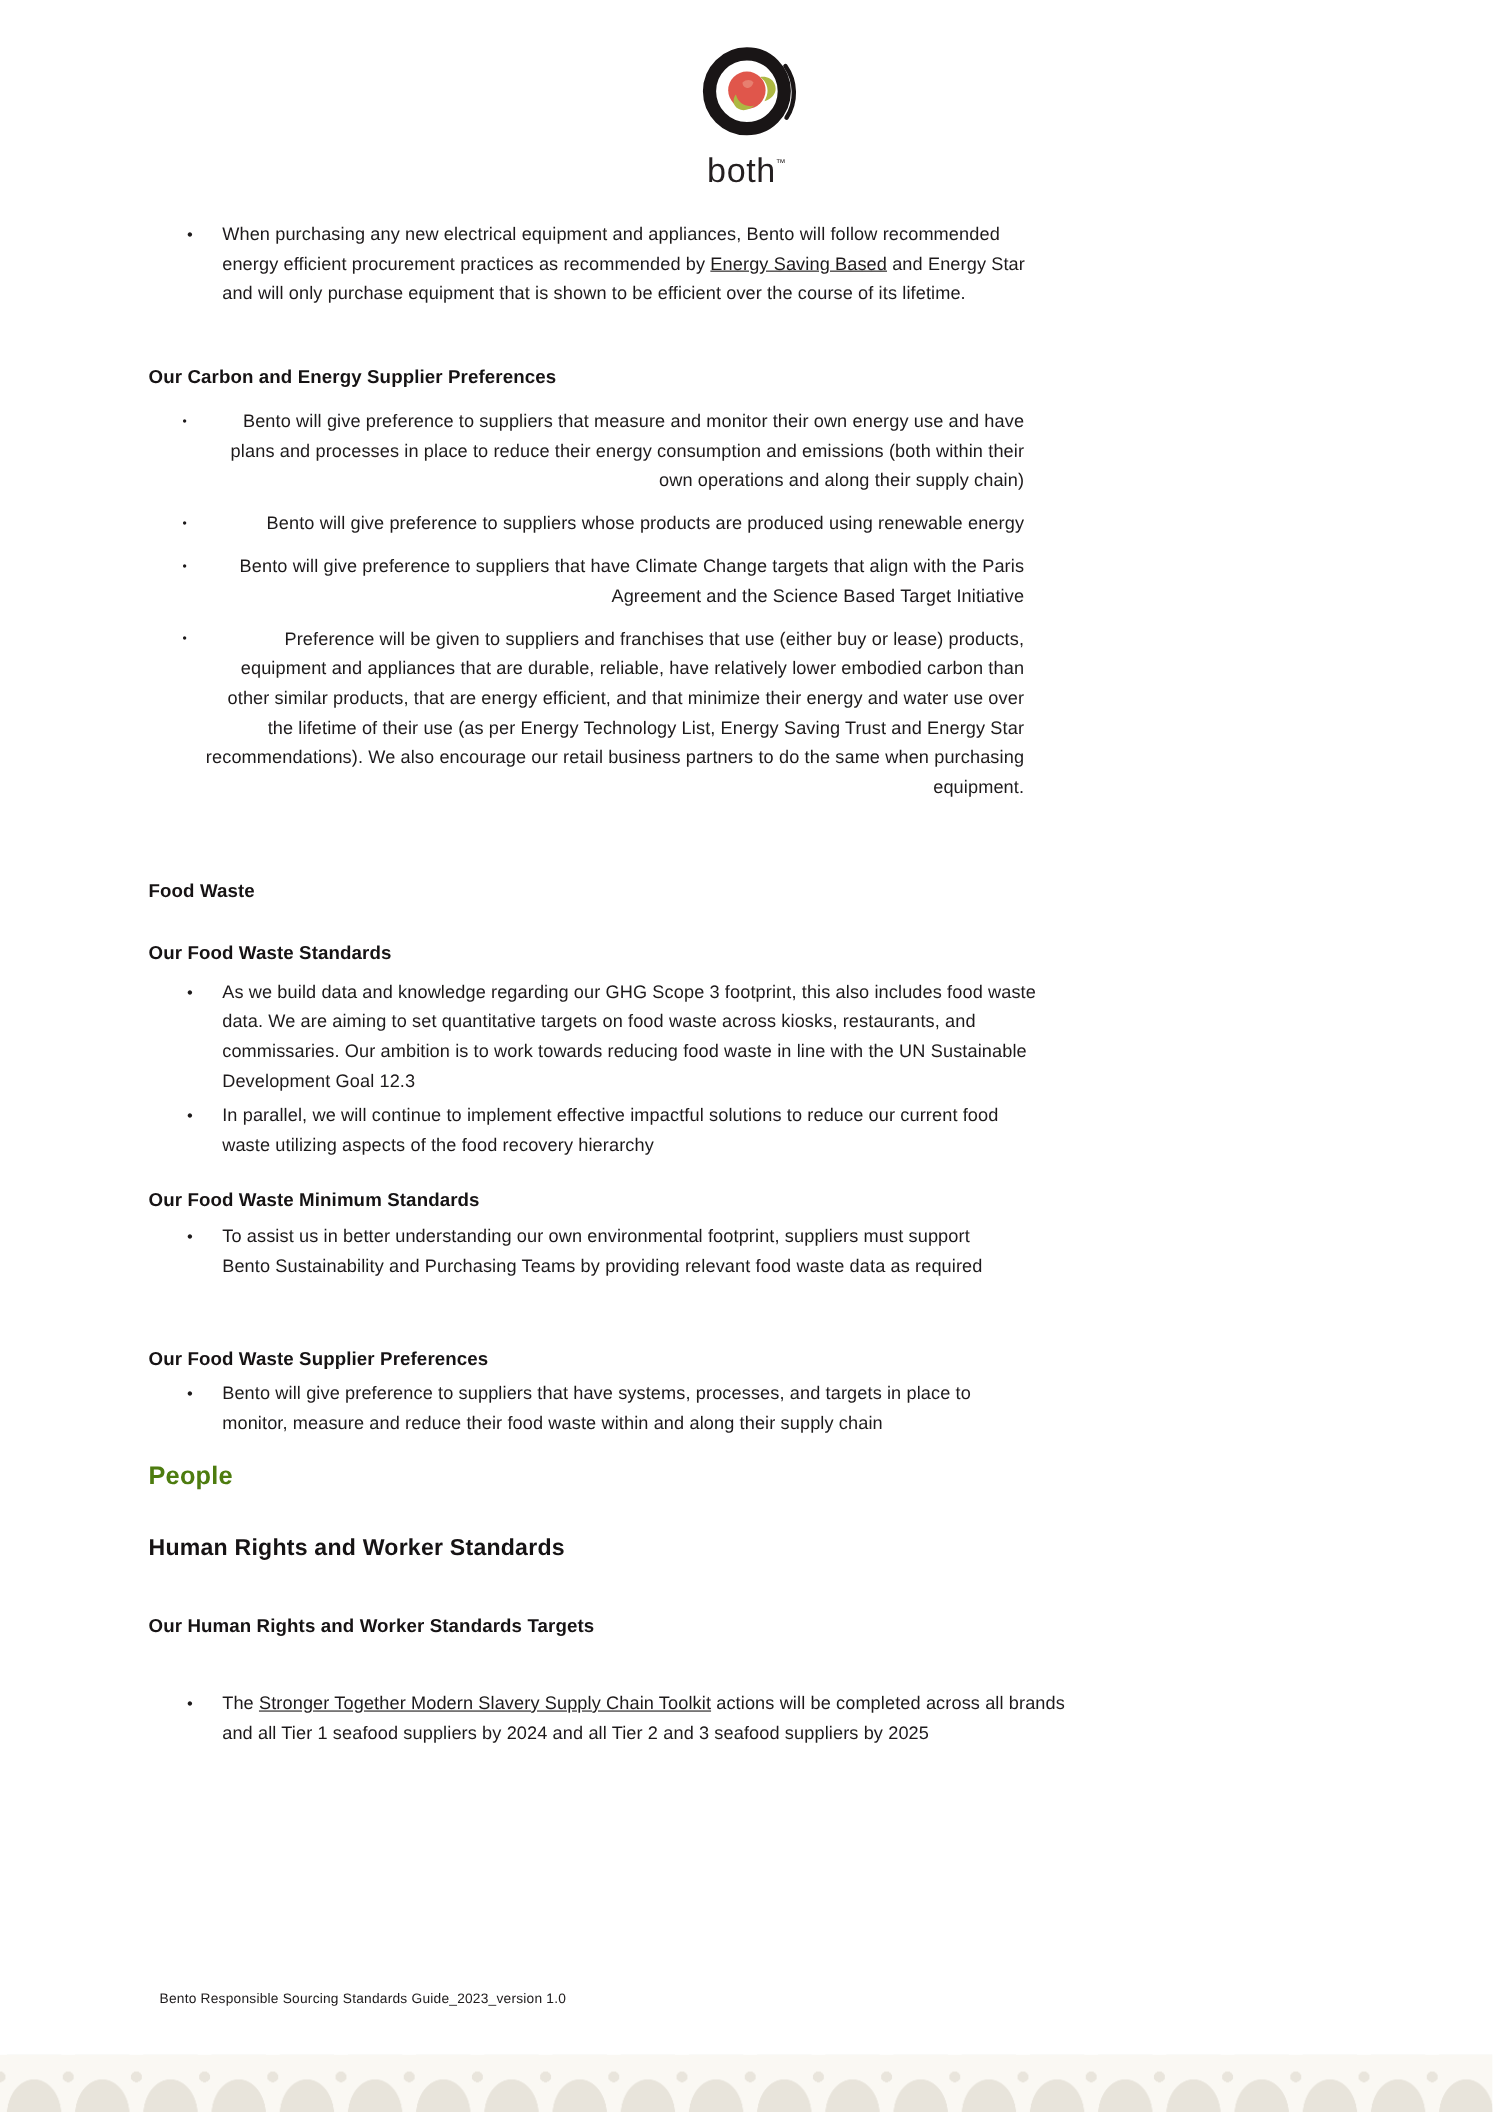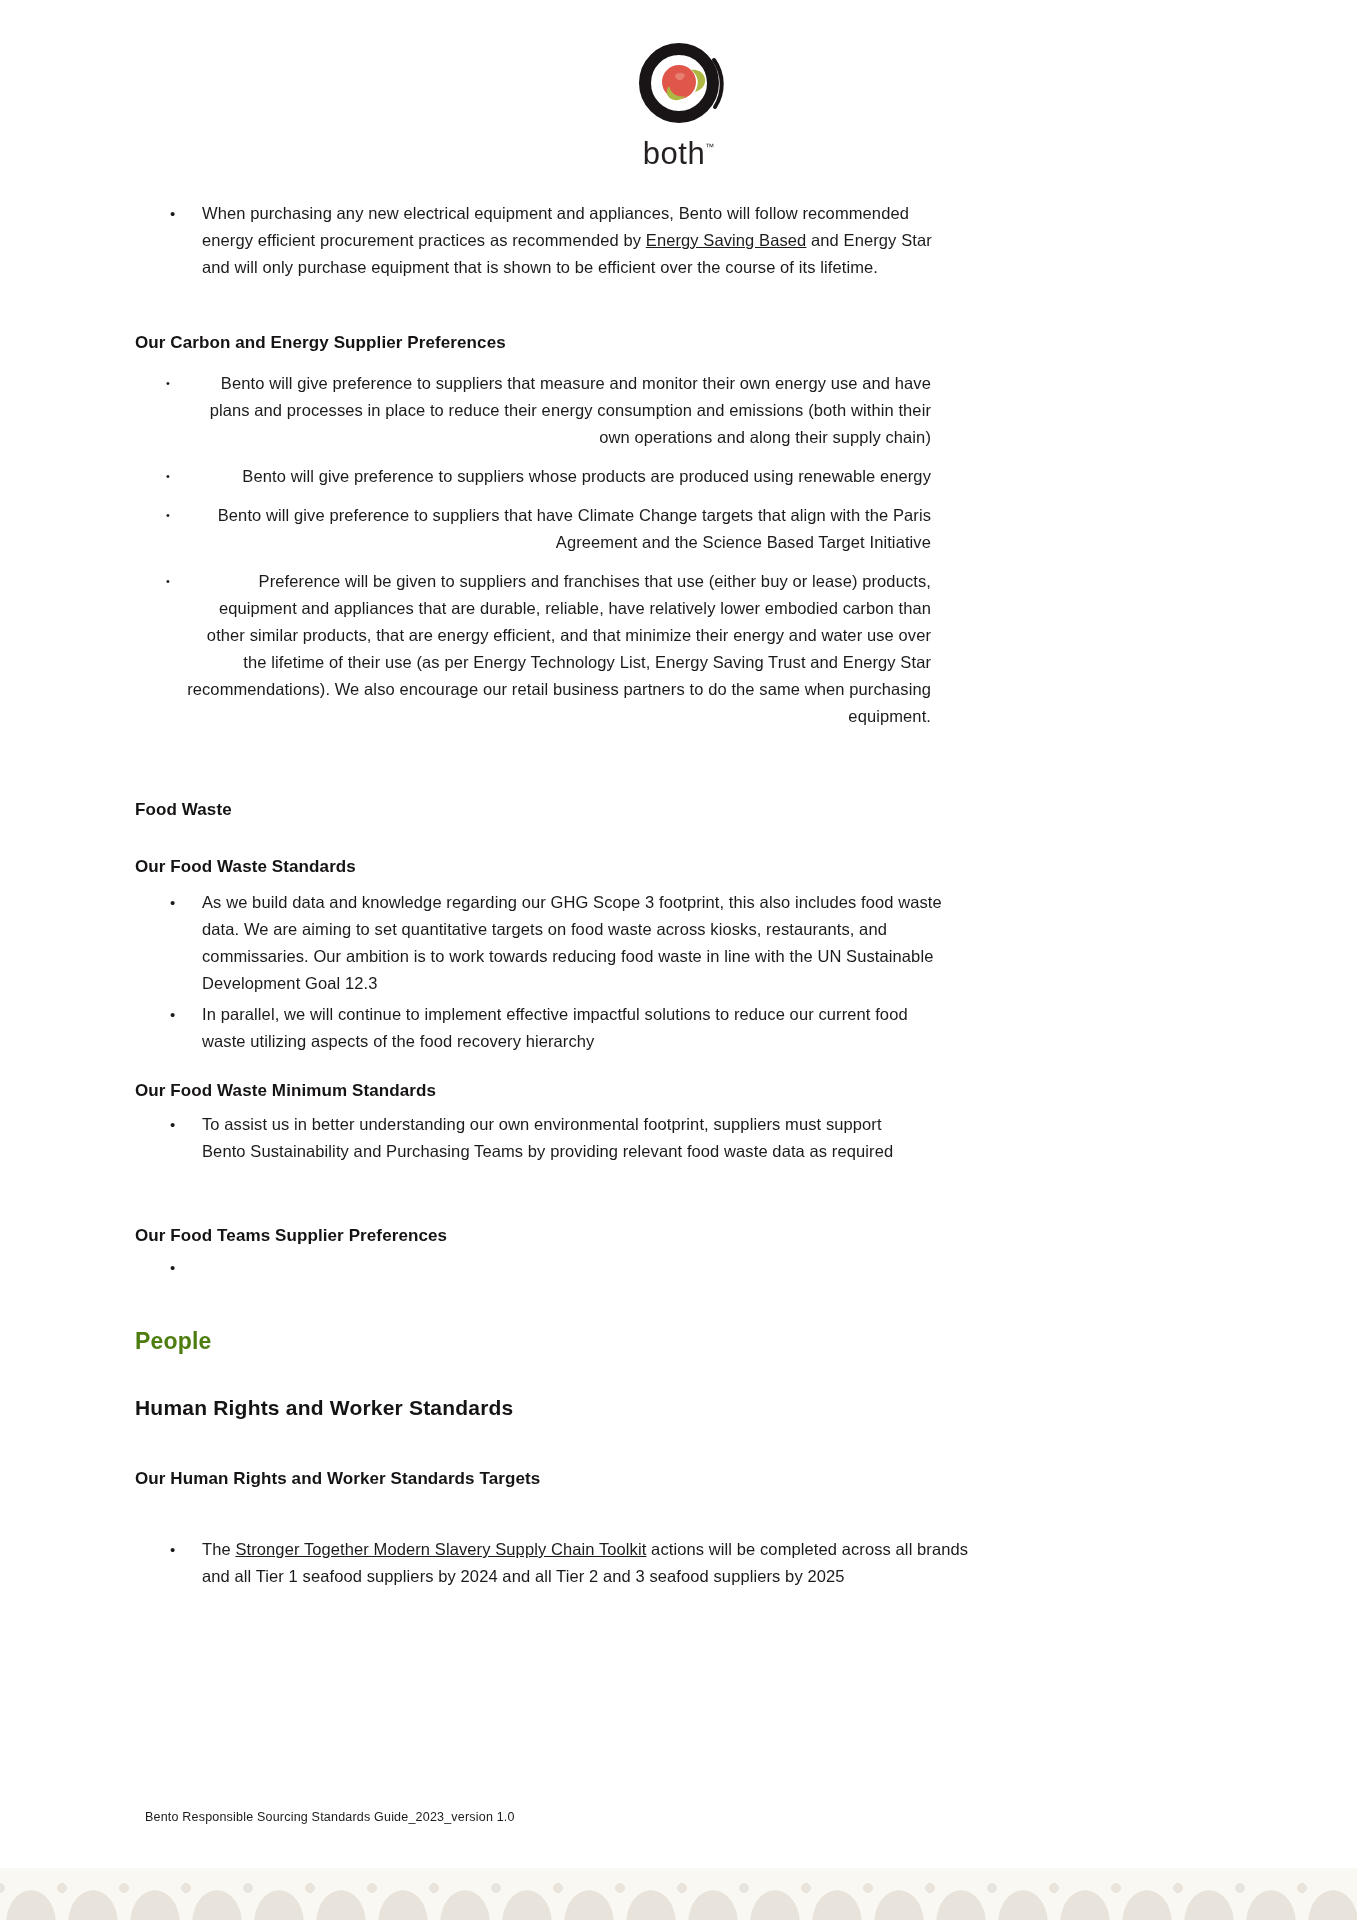--- a/index.html
+++ b/index.html
@@ -106,24 +106,25 @@
   </div>
 
   <div class="abs subhead" style="top:1081px; left:135px;">Our Food Waste Minimum Standards</div>
   <div class="abs body-text" style="top:1111px; left:135px; width:825px;">
     <div class="blt blt-lg">
       <span class="dot">•</span>
       <span class="txt" style="width:700px; flex-basis:700px;">To assist us in better understanding our own environmental footprint, suppliers must support Bento Sustainability and Purchasing Teams by providing relevant food waste data as required</span>
     </div>
   </div>
 
-  <div class="abs subhead" style="top:1226px; left:135px;">Our Food Teams Supplier Preferences</div>
+  <div class="abs subhead" style="top:1226px; left:135px;">Our Food Waste Supplier Preferences</div>
   <div class="abs body-text" style="top:1254px; left:135px; width:825px;">
     <div class="blt blt-lg">
       <span class="dot">•</span>
+      <span class="txt">Bento will give preference to suppliers that have systems, processes, and targets in place to monitor, measure and reduce their food waste within and along their supply chain</span>
     </div>
   </div>
 
   <div class="abs big-head" style="top:1328px; left:135px;">People</div>
 
   <div class="abs mid-head" style="top:1396px; left:135px;">Human Rights and Worker Standards</div>
 
   <div class="abs subhead" style="top:1469px; left:135px;">Our Human Rights and Worker Standards Targets</div>
 
   <div class="abs body-text" style="top:1536px; left:135px; width:850px;">

